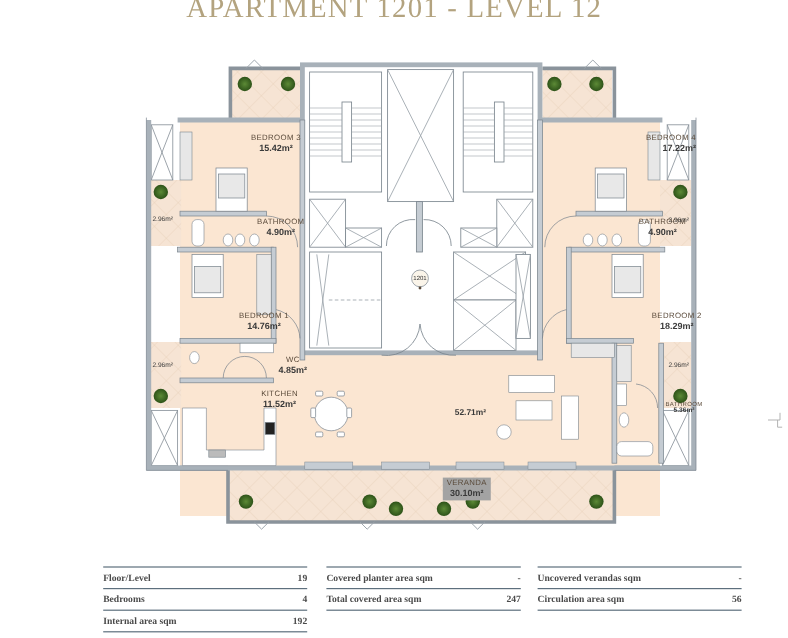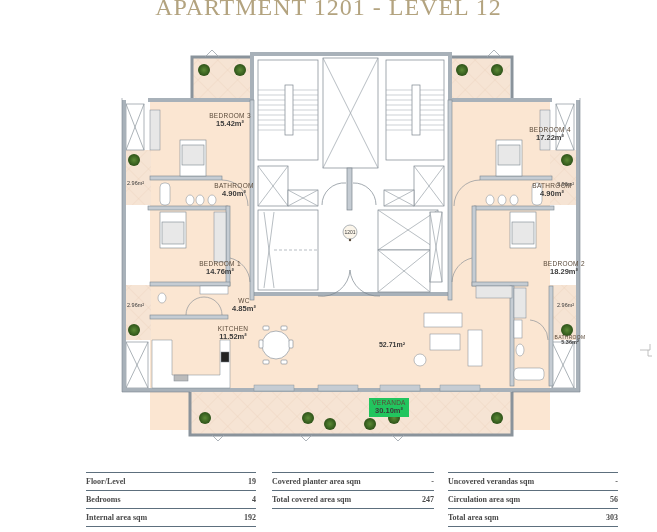--- a/index.html
+++ b/index.html
@@ -244,21 +244,21 @@
       <circle cx="350" cy="240" r="1.2" fill="#5a4a3a"></circle>
     </g>
   </svg>
 
   <div class="small" style="left:342px;top:229px;width:16px;text-align:center;font-size:5px;">1201</div>
 
   <div class="lbl" style="left:160px;top:113px;width:60px;">
     <span class="n">BEDROOM 3</span>
       <span class="a">15.42m²</span>
   </div>
-  <div class="lbl" style="left:480px;top:127px;width:60px;">
+  <div class="lbl" style="left:480px;top:113px;width:60px;text-align:right;">
     <span class="n">BEDROOM 4</span>
       <span class="a">17.22m²</span>
   </div>
   <div class="lbl" style="left:164px;top:183px;width:60px;">
     <span class="n">BATHROOM</span>
       <span class="a">4.90m²</span>
   </div>
   <div class="lbl" style="left:482px;top:183px;width:60px;">
     <span class="n">BATHROOM</span>
       <span class="a">4.90m²</span>
@@ -279,21 +279,21 @@
     <span class="n">KITCHEN</span>
       <span class="a">11.52m²</span>
   </div>
   <div class="lbl" style="left:330px;top:341px;width:44px;">
     <span class="a" style="font-size:7px;">52.71m²</span>
   </div>
   <div class="lbl" style="left:512px;top:335px;width:36px;">
     <span class="n" style="font-size:5px;">BATHROOM</span>
       <span class="a" style="font-size:5.5px;">5.36m²</span>
   </div>
-  <div class="lbl" style="left:329px;top:398px;width:40px;background:#22c55e;padding:2px 0;">
+  <div class="lbl" style="left:329px;top:398px;width:40px;background:#a3a3a3;padding:2px 0;">
     <span class="n">VERANDA</span>
       <span class="a">30.10m²</span>
   </div>
 
   <div class="small" style="left:127px;top:180px;">2.96m²</div>
   <div class="small" style="left:557px;top:181px;">2.96m²</div>
   <div class="small" style="left:127px;top:302px;">2.96m²</div>
   <div class="small" style="left:557px;top:302px;">2.96m²</div>
 </div>
 
@@ -327,17 +327,13 @@
 </div>
 <div class="table" style="left:448px;width:170px;">
   <div class="row">
       <span>Uncovered verandas sqm</span>
       <span>-</span>
     </div>
   <div class="row">
       <span>Circulation area sqm</span>
       <span>56</span>
     </div>
-  <div class="row">
-      <span>Total area sqm</span>
-      <span>303</span>
-    </div>
 </div>
 
 </body></html>

